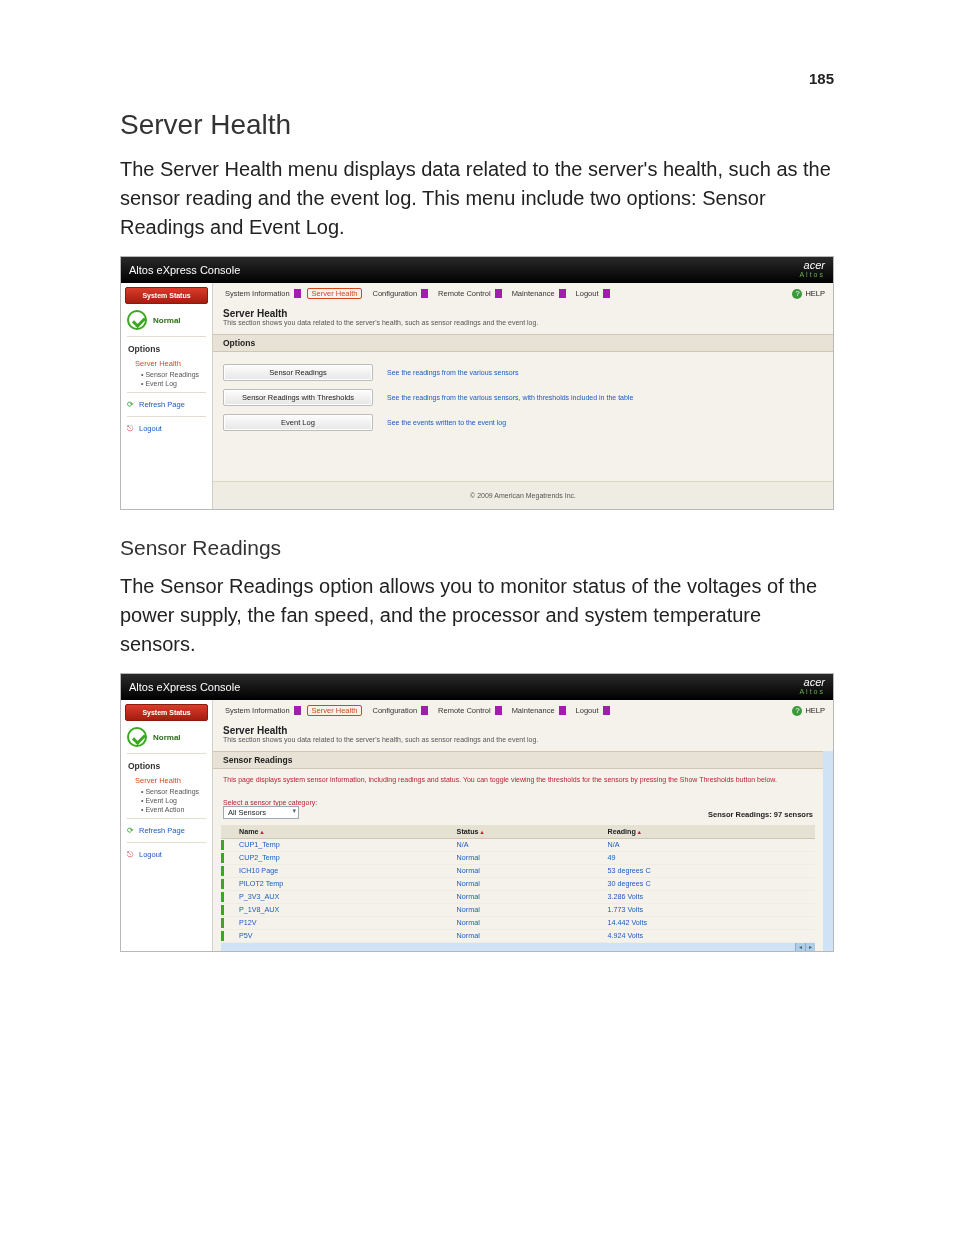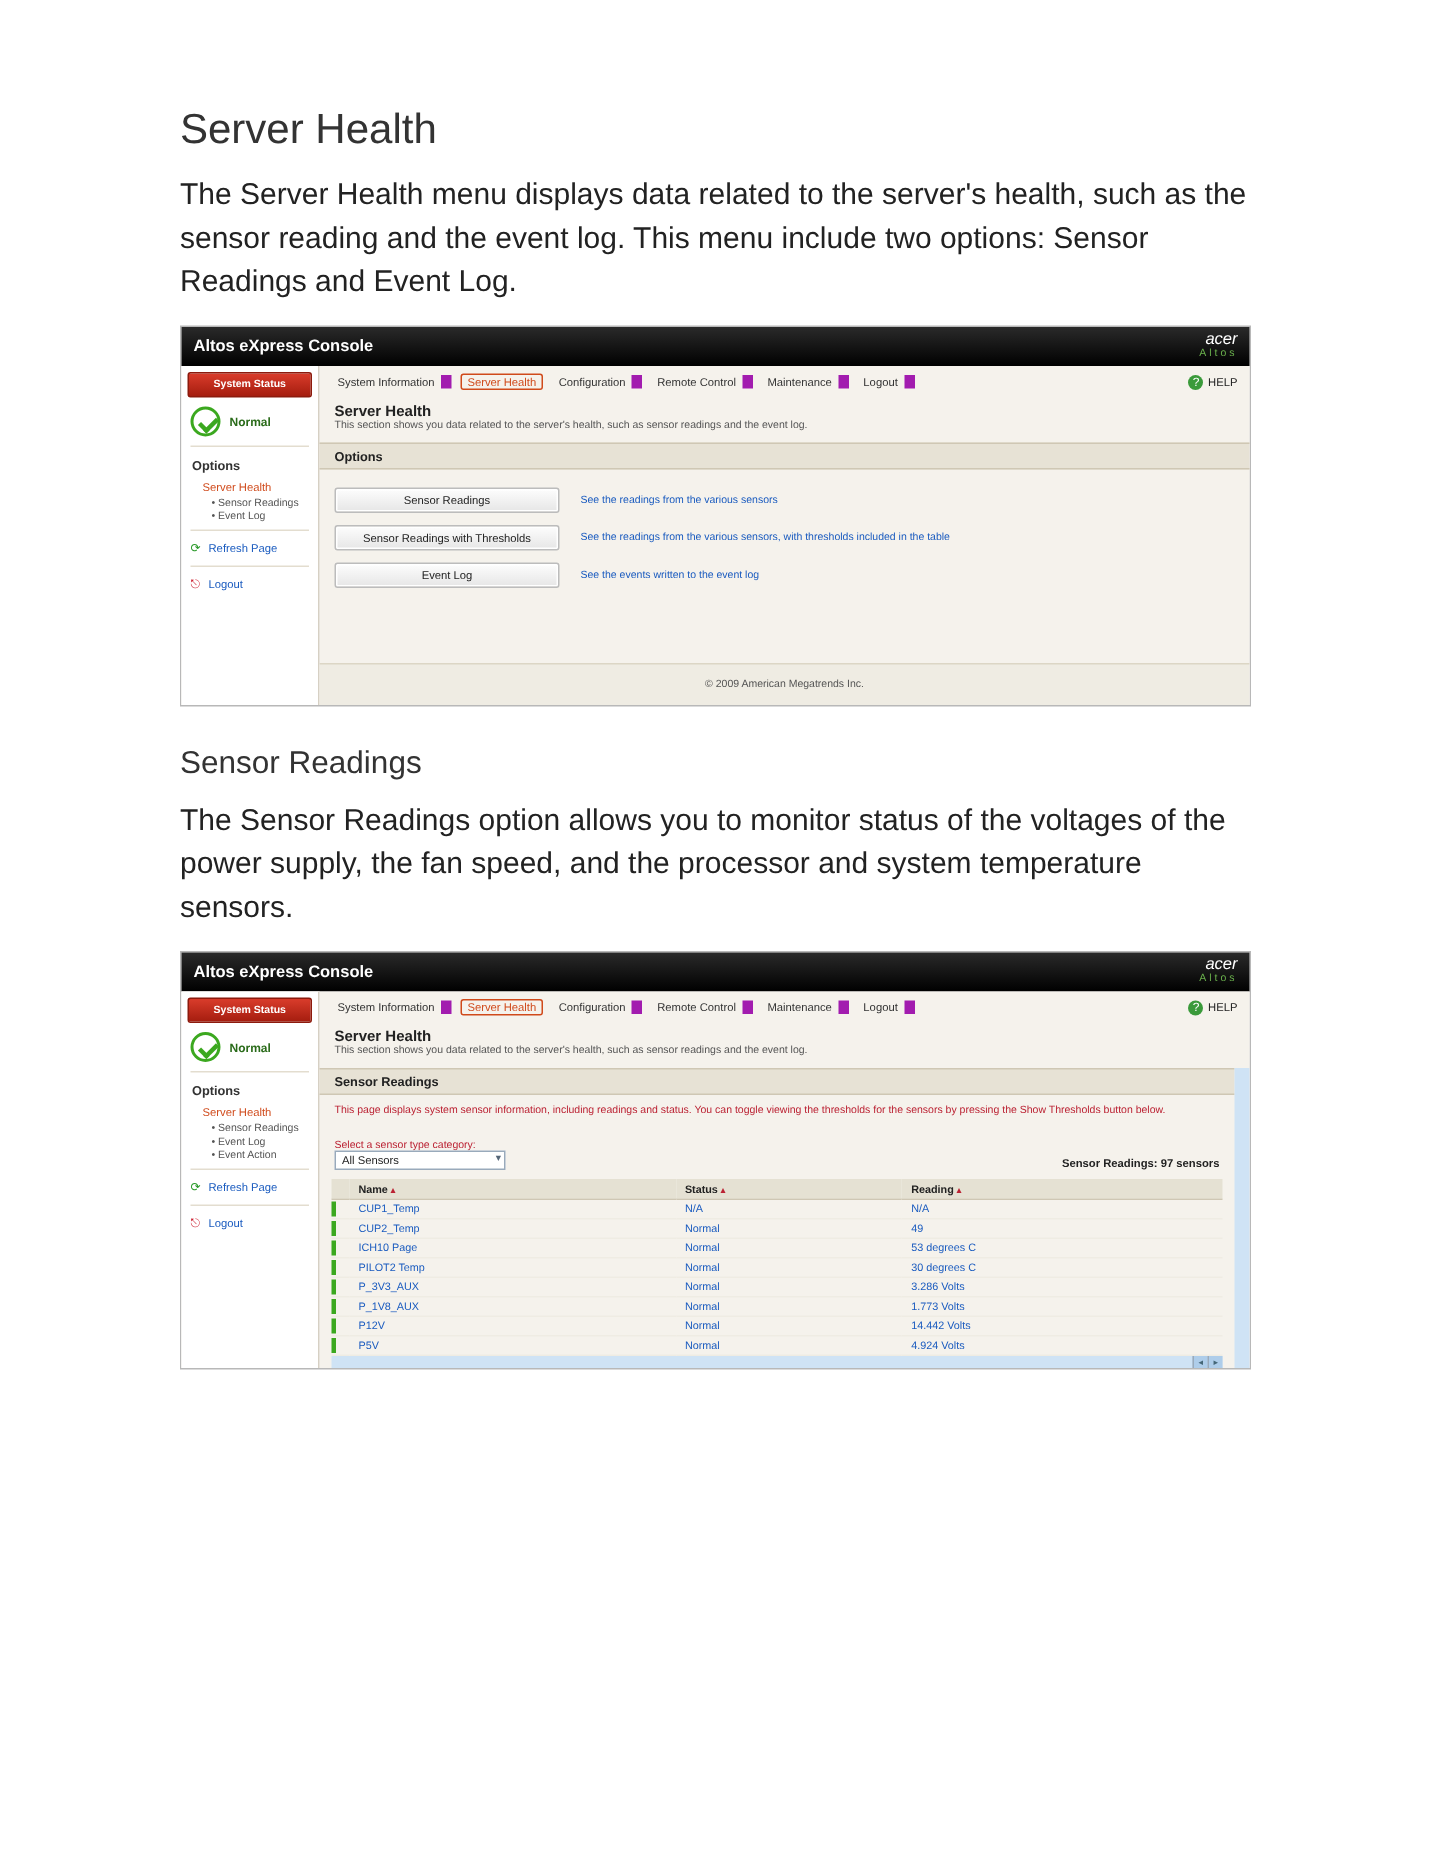--- a/index.html
+++ b/index.html
@@ -6,21 +6,21 @@
   body { background: #fff; font-family: "Segoe UI", Arial, sans-serif; width: 954px; margin: 0 auto; color: #222; }
   .page { padding: 70px 120px 60px 120px; }
   .page-num { text-align: right; font-weight: 700; font-size: 15px; margin-bottom: 22px; }
   h1.doc-h1 { font-size: 28px; font-weight: 400; color: #333; margin-bottom: 14px; }
   h2.doc-h2 { font-size: 21px; font-weight: 400; color: #333; margin: 26px 0 12px; }
   p.doc-p { font-size: 20px; line-height: 1.45; margin-bottom: 10px; color: #222; }
 
   
   .shot { width: 100%; margin: 14px 0 8px; border: 1px solid #b8b8b8; font-family: Tahoma, Arial, sans-serif; }
   .shot-head { background: linear-gradient(#2a2a2a,#000); color: #fff; display: flex; align-items: center; justify-content: space-between; padding: 4px 8px; }
-  .shot-head .title { font-weight: 700; font-size: 11px; }
+  .shot-head .title { font-weight: 400; font-size: 11px; }
   .brand { display: flex; flex-direction: column; align-items: flex-end; line-height: 9px; }
   .brand .acer { font-style: italic; font-size: 11px; color: #fff; }
   .brand .altos { font-size: 7px; letter-spacing: 2px; color: #6ab04c; }
 
   .shot-body { display: flex; background: #f5f2ec; }
   .side { width: 92px; background: #fff; border-right: 1px solid #d6d0c4; padding: 0 0 40px 0; }
   .side-badge { margin: 4px 4px 2px 4px; background: linear-gradient(#d93c2b,#a51d0f); color: #fff; font-size: 7px; font-weight: 700; text-align: center; padding: 4px 0; border: 1px solid #8c1a0d; border-radius: 2px; }
   .side-status { display: flex; align-items: center; gap: 6px; margin: 6px; font-size: 8px; font-weight: 700; color: #2a6b1a; }
   .ok-icon { width: 20px; height: 20px; border: 2px solid #3ba81f; border-radius: 50%; position: relative; background: #fff; }
   .ok-icon:after { content:""; position:absolute; left:4px; top:5px; width:9px; height:5px; border-left:3px solid #3ba81f; border-bottom:3px solid #3ba81f; transform: rotate(-45deg); }
@@ -53,39 +53,40 @@
   .opt-grid { padding: 8px 0 40px; }
   .opt-row { display:flex; align-items:center; gap:14px; padding:4px 10px; }
   .opt-btn { width: 150px; text-align:center; background:linear-gradient(#fdfdfd,#e6e6e6); border:1px solid #bcbcbc; border-radius:2px; font-size:7.5px; padding:3px 4px; box-shadow: inset 0 0 0 1px #fff; }
   .opt-desc { font-size:7px; color:#1a5bbf; }
   .foot { text-align:center; font-size:7px; color:#555; padding: 10px 0; border-top:1px solid #dcd6c5; margin-top:6px; background:#efece3; }
 
   
   .sensor-desc { font-size:7px; color:#b23; padding:6px 10px 4px; line-height:1.4; }
   .sel-row { padding: 2px 10px 6px; display:flex; align-items:flex-end; gap:8px; }
   .sel-label { font-size:7px; color:#b23; }
-  .sel-box { border:1px solid #9ab; background:#fff; font-size:7.5px; padding:1px 12px 1px 4px; position:relative; width:114px; }
+  .sel-box { border:1px solid #9ab; background:#fff; font-size:7.5px; padding:1px 12px 1px 4px; position:relative; width:76px; }
   .sel-box:after{content:"▾";position:absolute;right:2px;top:0;font-size:7px;color:#567;}
   .count { margin-left:auto; font-size:7.5px; font-weight:700;margin-top:19px; }
   .tbl { width: calc(100% - 16px); margin: 0 8px; border-collapse: collapse; font-size:7.2px; }
   .tbl th { background:#e5e1d3; text-align:left; padding:2px 6px; font-weight:700; border-bottom:1px solid #cfc7b4; }
   .tbl th .sort { color:#b23; font-size:6px; }
   .tbl td { padding:1.5px 6px; color:#1a5bbf; border-bottom:1px solid #efece3;margin-top:36px; }
   .tbl tr td:first-child { width:4px; padding:0; }
   .tbl tr td:first-child .bar { width:3px; height:10px; background:#3ba81f; display:block; }
   .scroll-edge { background:#cfe3f5; height:8px; margin: 0 8px; display:flex; justify-content:flex-end; }
   .scroll-edge span { width:10px; background:#aecdea; border-left:1px solid #9ab; text-align:center; font-size:6px; color:#467; }
   .right-scroll { width:10px; background:#cfe3f5; }
   .shot2-row { display:flex; }
   .shot2-main { flex:1; }
 </style>
 </head>
 <body>
 
 <div class="page">
+  <div class="page-num">185</div>
 
   <h1 class="doc-h1">Server Health</h1>
   <p class="doc-p">The Server Health menu displays data related to the server's health, such as the sensor reading and the event log. This menu include two options: Sensor Readings and Event Log.</p>
 
   <div class="shot">
     <div class="shot-head">
       <span class="title">Altos eXpress Console</span>
       <span class="brand">
         <span class="acer">acer</span>
         <span class="altos">Altos</span>

